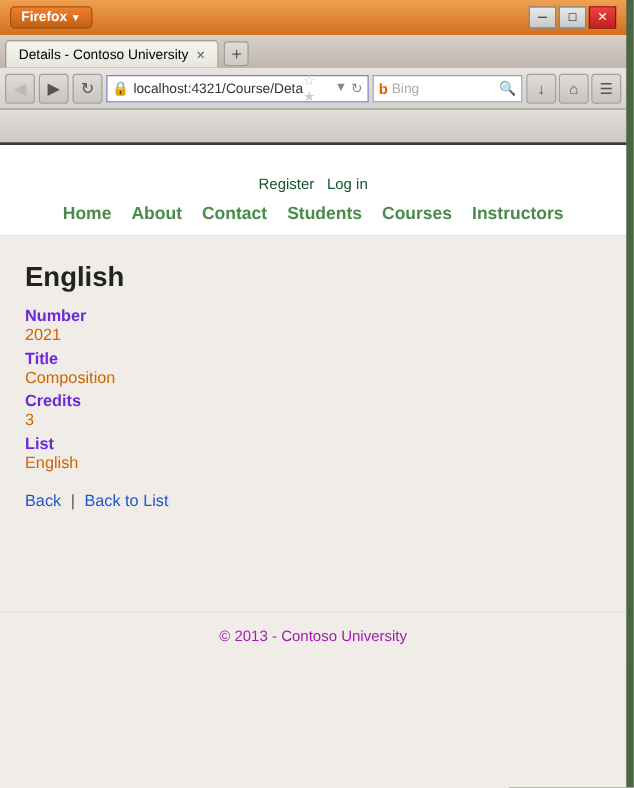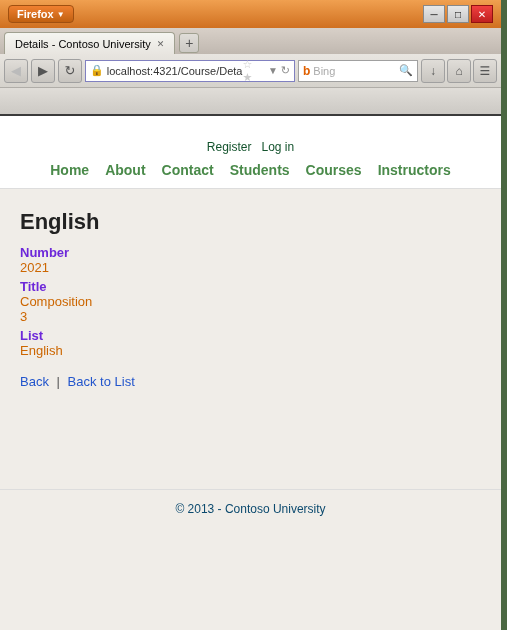--- a/index.html
+++ b/index.html
@@ -189,21 +189,21 @@
       font-size: 13px;
     }
     .action-links a { color: #2255cc; text-decoration: none; }
     .action-sep { color: #555; margin: 0 4px; }
 
     .page-footer {
       background: #f0ede8;
       text-align: center;
       padding: 12px;
       font-size: 12px;
-      color: #0c4a6e;
+      color: #a21caf;
       border-top: 1px solid #ddd;
     }
   </style>
 </head>
 <body>
 
 <div class="browser-window">
 
   <div class="title-bar">
     <button class="firefox-btn">
@@ -271,20 +271,21 @@
     <div class="main-content">
 
       <div class="details-heading">English</div>
 
       <div class="field-label">Number</div>
       <div class="field-value">2021</div>
 
       <div class="field-label">Title</div>
       <div class="field-value">Composition</div>
 
+      <div class="field-label">Credits</div>
       <div class="field-value">3</div>
 
       <div class="field-label">List</div>
       <div class="field-value">English</div>
 
       <div class="action-links">
         <a href="#">Back</a>
         <span class="action-sep">|</span>
         <a href="#">Back to List</a>
       </div>

